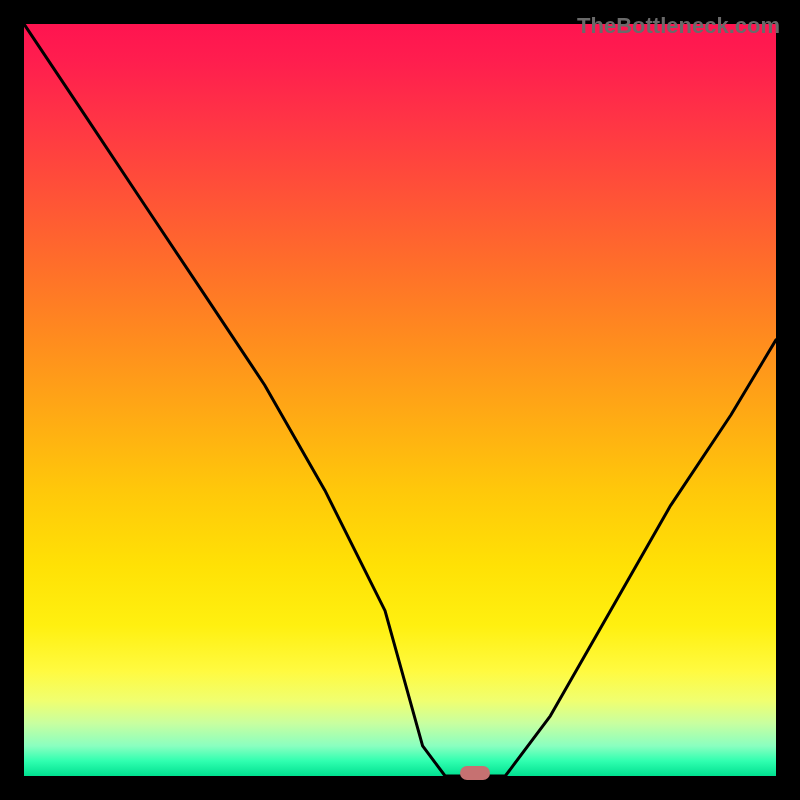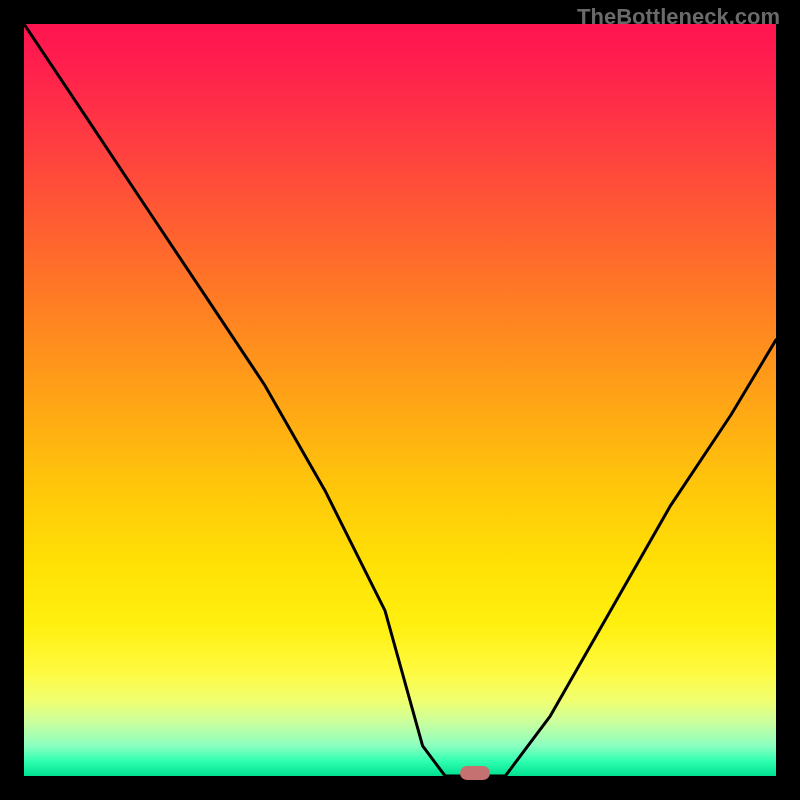--- a/index.html
+++ b/index.html
@@ -5,21 +5,21 @@
   * { margin: 0; padding: 0; box-sizing: border-box; }
   html, body { width: 800px; height: 800px; overflow: hidden; background: #000; }
   .chart-container {
     position: relative;
     width: 800px;
     height: 800px;
     background: #000;
   }
   .watermark {
     position: absolute;
-    top: 4px;
+    top: 13px;
     right: 20px;
     font-family: Arial, sans-serif;
     font-size: 22px;
     font-weight: bold;
     color: #6a6a6a;
     z-index: 10;
   }
   .plot-area {
     position: absolute;
     left: 24px;

